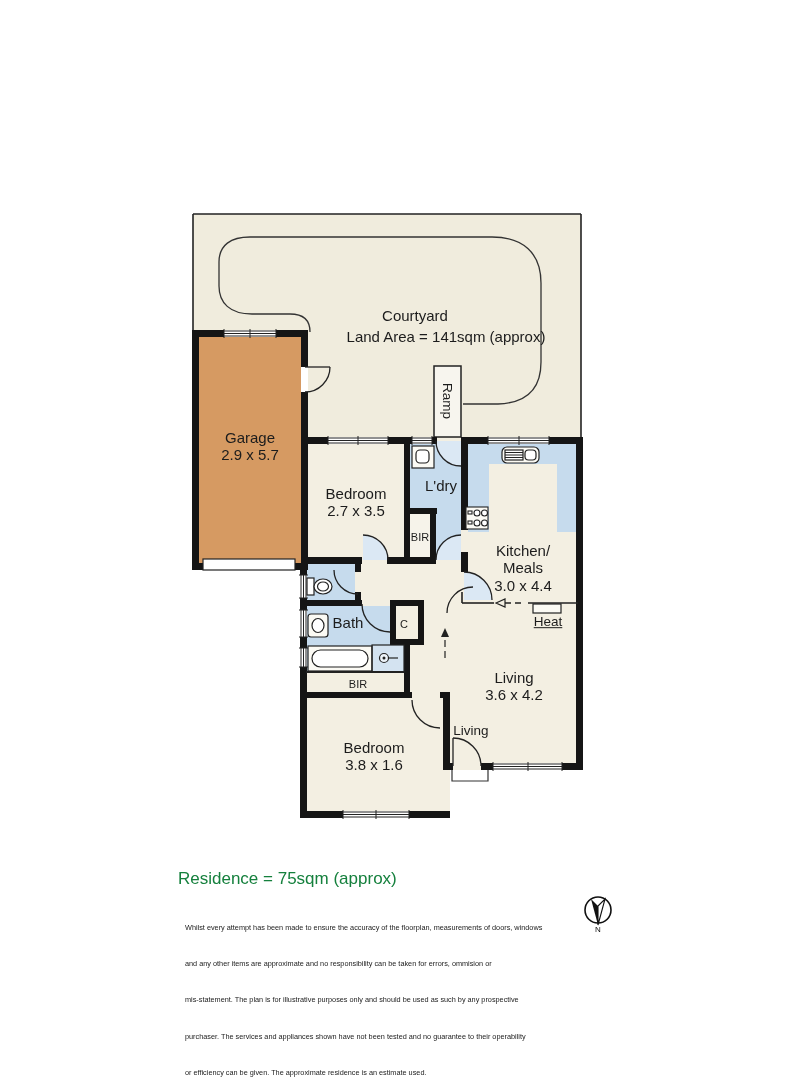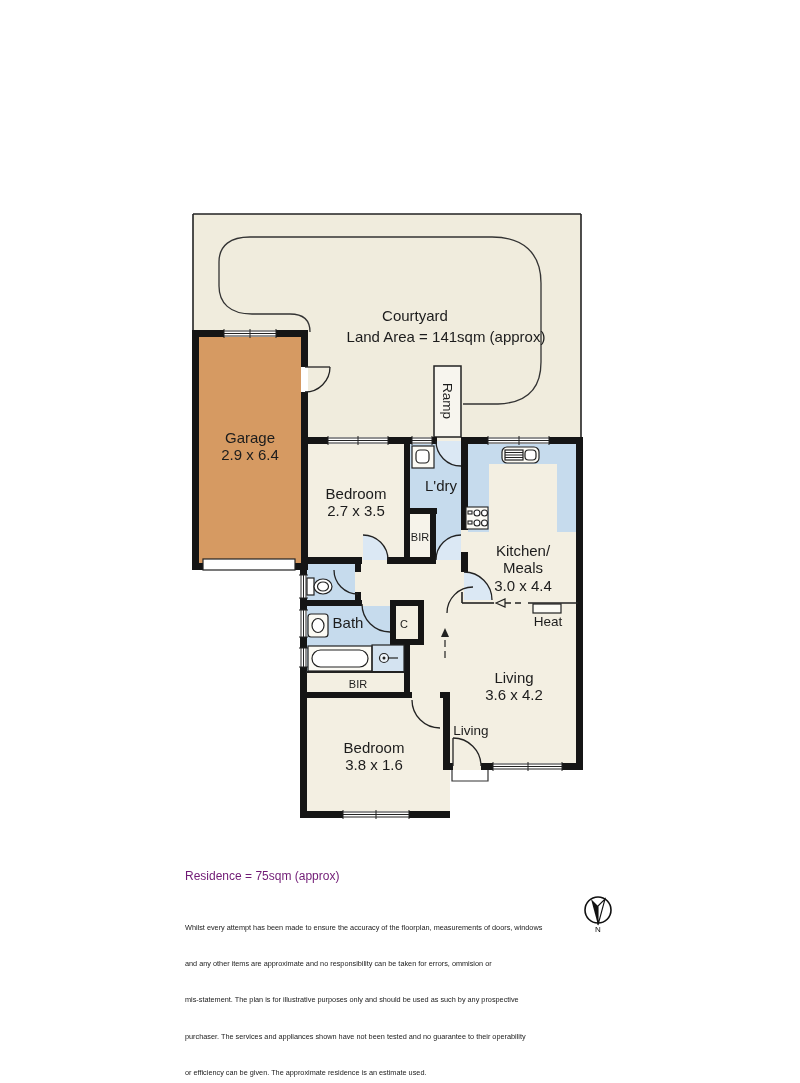--- a/index.html
+++ b/index.html
@@ -4,21 +4,21 @@
 <style>
   html,body{margin:0;padding:0;background:#fff;}
   .stage{position:relative;width:800px;height:1083px;background:#ffffff;overflow:hidden;
          font-family:"Liberation Sans", sans-serif;color:#1c1c1c;}
   .stage svg{position:absolute;left:0;top:0;}
   .lbl{position:absolute;transform:translate(-50%,-50%);font-size:15px;line-height:1.16;
        white-space:nowrap;text-align:center;color:#1c1c1c;z-index:5;}
   .sm{font-size:11px;}
   .md{font-size:13.5px;}
   .rot{transform:translate(-50%,-50%) rotate(90deg);}
-  .res-title{position:absolute;left:185px;top:869px;font-size:12px;color:#701a75;z-index:5;}
+  .res-title{position:absolute;left:178px;top:869px;font-size:17px;color:#15803d;z-index:5;}
   .disclaimer{position:absolute;left:185px;top:896px;font-size:7.3px;line-height:8.2px;
               color:#222;text-align:left;z-index:5;}
   .disclaimer div{white-space:nowrap;margin-top:28px;}
   .north-n{position:absolute;left:598px;top:929px;transform:translate(-50%,-50%);
            font-size:8px;color:#111;z-index:5;}
 </style>
 </head>
 <body>
 
 <div class="stage">
@@ -298,21 +298,21 @@
     <path d="M591,899 L598,906 L598,925 Z" fill="#111"></path>
     <path d="M598,906 L605,899 L598,925 Z" fill="#fff" stroke="#111" stroke-width="1.1"></path>
   </g>
 </svg>
 
   <div class="lbl" style="left:415px;top:316px;">Courtyard</div>
   <div class="lbl" style="left:428px;top:337px;margin-left:18px;">Land Area = 141sqm (approx)</div>
 
   <div class="lbl" style="left:250px;top:446px;">
     <div>Garage</div>
-    <div>2.9 x 6.4</div>
+    <div>2.9 x 5.7</div>
   </div>
 
   <div class="lbl" style="left:356px;top:502px;">
     <div>Bedroom</div>
     <div>2.7 x 3.5</div>
   </div>
 
   <div class="lbl" style="left:441px;top:486px;">L'dry</div>
 
   <div class="lbl sm" style="left:420px;top:537px;">BIR</div>
@@ -320,21 +320,21 @@
   <div class="lbl" style="left:523px;top:568px;">
     <div>Kitchen/</div>
     <div>Meals</div>
     <div>3.0 x 4.4</div>
   </div>
 
   <div class="lbl" style="left:348px;top:623px;">Bath</div>
 
   <div class="lbl sm" style="left:404px;top:624px;">C</div>
 
-  <div class="lbl md" style="left:548px;top:622px;">Heat</div>
+  <div class="lbl md" style="left:548px;top:622px;text-decoration:underline;">Heat</div>
 
   <div class="lbl" style="left:514px;top:686px;">
     <div>Living</div>
     <div>3.6 x 4.2</div>
   </div>
 
   <div class="lbl sm" style="left:358px;top:684px;">BIR</div>
 
   <div class="lbl md" style="left:471px;top:731px;">Living</div>
 

